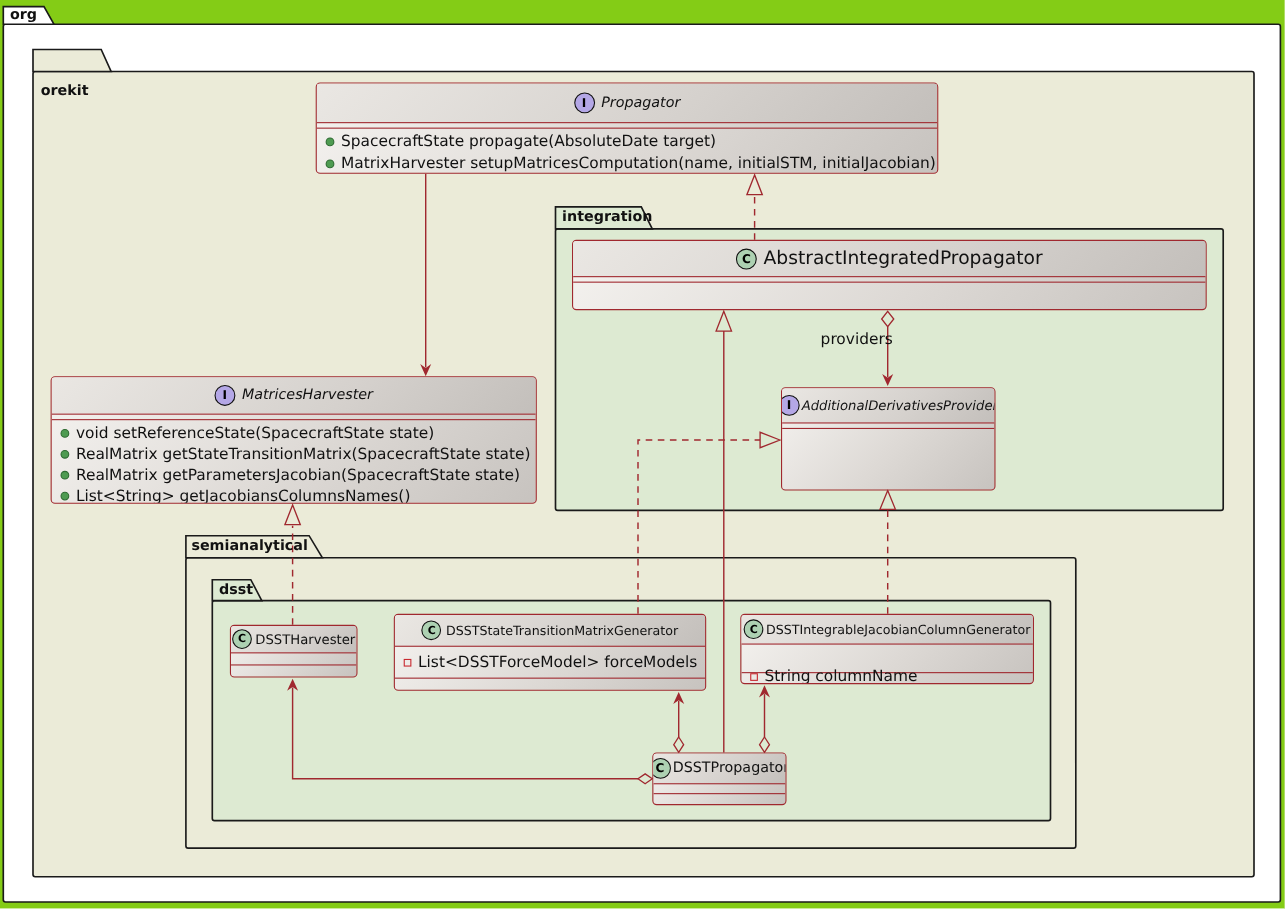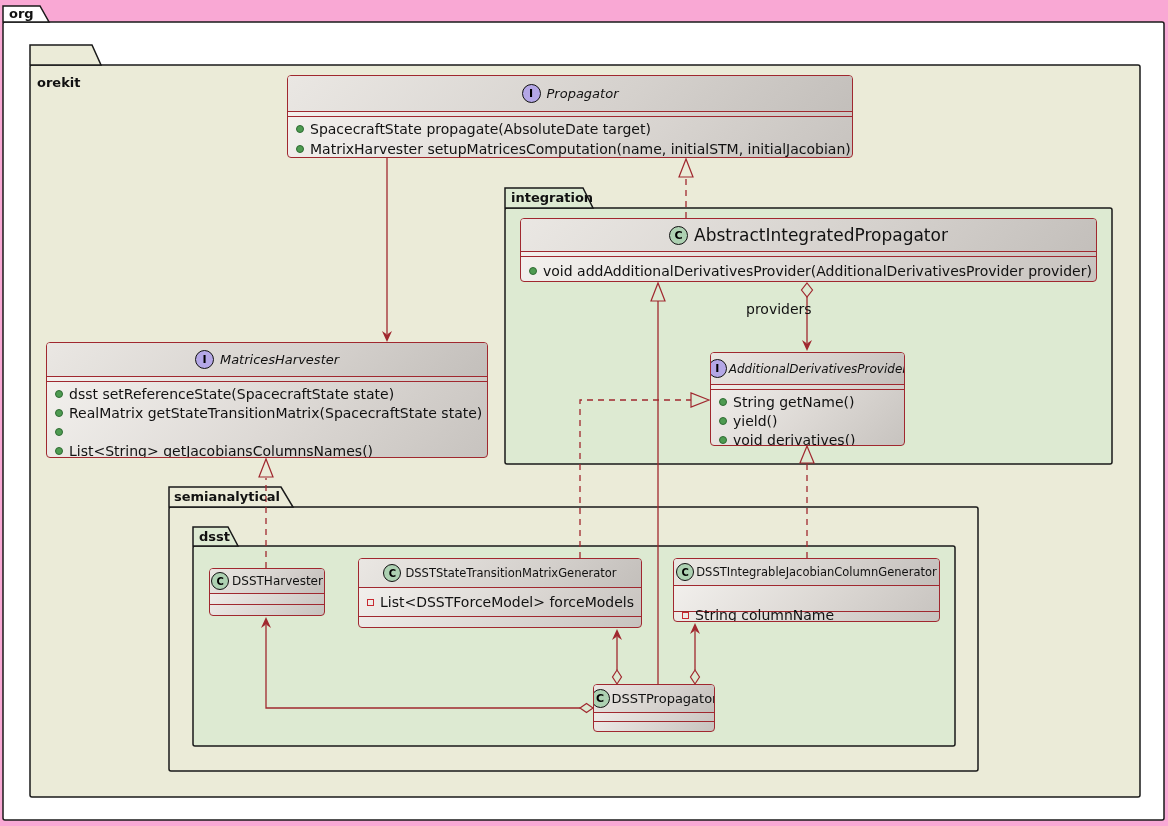--- a/index.html
+++ b/index.html
@@ -1,19 +1,19 @@
 <!DOCTYPE html>
 <html><head>
 <meta charset="utf-8">
 <style>
   html,body{margin:0;padding:0;background:#ffffff;}
   #canvas{
     position:relative;width:1168px;height:826px;
     font-family:"DejaVu Sans", sans-serif;color:#111;
-    background:#f9a8d4;overflow:hidden;
+    background:#84cc16;overflow:hidden;
   }
   svg.layer{position:absolute;left:0;top:0;width:1168px;height:826px;}
 
   .edge{stroke:#A0282F;stroke-width:1.3;fill:none;}
   .edge.dashed{stroke-dasharray:6 5;}
   .ah-fill{fill:#A0282F;stroke:none;}
   .ah-hollow{stroke:#A0282F;stroke-width:1.2;}
 
   .pkg-label{
     position:absolute;font-weight:bold;font-size:13px;line-height:16px;
@@ -151,73 +151,54 @@
       </div>
     </div>
   </div>
 
   <div class="cls" style="left:520px;top:218px;width:577px;height:64px;">
     <div class="cls-header" style="height:33px;">
       <span class="spot klass">C</span>
       <span class="cls-name">AbstractIntegratedPropagator</span>
     </div>
     <div class="strip" style="height:5px;"></div>
-    <div class="members">
-      <div class="member single">
-        <span class="dot"></span>
-        <span>void addAdditionalDerivativesProvider(AdditionalDerivativesProvider provider)</span>
-      </div>
-    </div>
   </div>
 
   <div class="cls" style="left:46px;top:342px;width:442px;height:116px;">
     <div class="cls-header" style="height:34px;">
       <span class="spot iface">I</span>
       <span class="cls-name italic">MatricesHarvester</span>
     </div>
     <div class="strip" style="height:5px;"></div>
     <div class="members">
       <div class="member">
         <span class="dot"></span>
-        <span>dsst setReferenceState(SpacecraftState state)</span>
+        <span>void setReferenceState(SpacecraftState state)</span>
       </div>
       <div class="member">
         <span class="dot"></span>
         <span>RealMatrix getStateTransitionMatrix(SpacecraftState state)</span>
       </div>
       <div class="member">
         <span class="dot"></span>
+        <span>RealMatrix getParametersJacobian(SpacecraftState state)</span>
       </div>
       <div class="member">
         <span class="dot"></span>
         <span>List&lt;String&gt; getJacobiansColumnsNames()</span>
       </div>
     </div>
   </div>
 
   <div class="cls" style="left:710px;top:352px;width:195px;height:94px;">
     <div class="cls-header" style="height:32px;gap:2px;">
       <span class="spot iface">I</span>
       <span class="cls-name italic" style="font-size:12px;">AdditionalDerivativesProvider</span>
     </div>
     <div class="strip" style="height:5px;"></div>
-    <div class="members">
-      <div class="member">
-        <span class="dot"></span>
-        <span>String getName()</span>
-      </div>
-      <div class="member">
-        <span class="dot"></span>
-        <span>yield()</span>
-      </div>
-      <div class="member">
-        <span class="dot"></span>
-        <span>void derivatives()</span>
-      </div>
-    </div>
   </div>
 
   <div class="cls" style="left:209px;top:568px;width:116px;height:48px;">
     <div class="cls-header" style="height:25px;gap:3px;">
       <span class="spot klass" style="width:16px;height:16px;font-size:10px;">C</span>
       <span class="cls-name" style="font-size:12px;">DSSTHarvester</span>
     </div>
     <div class="strip" style="height:11px;"></div>
     <div class="strip last" style="height:10px;"></div>
   </div>

